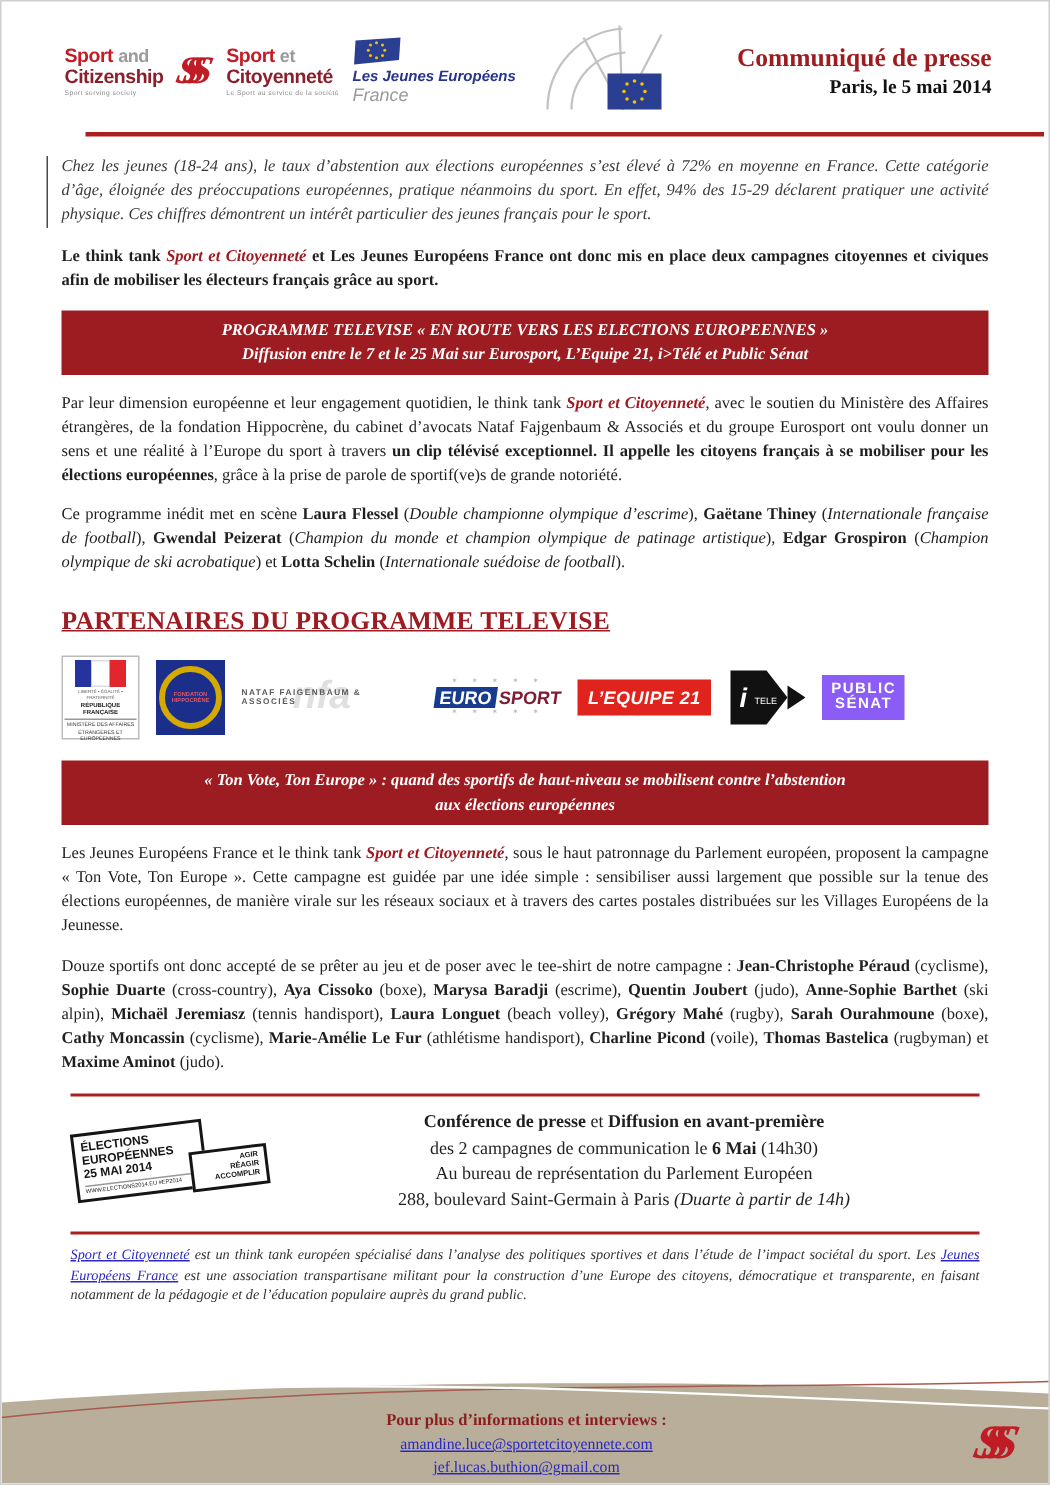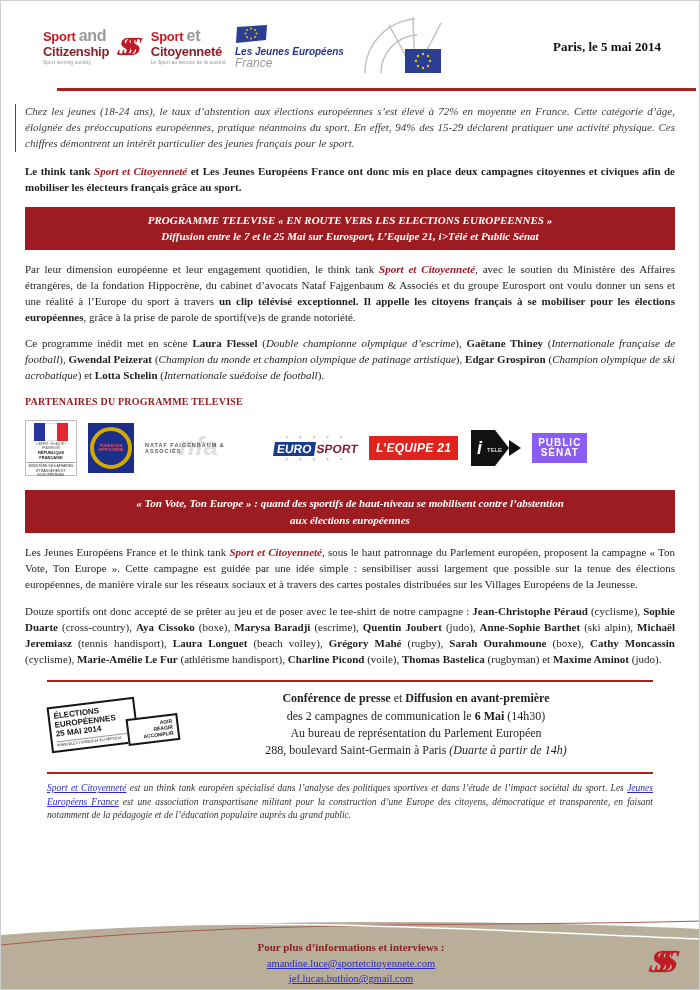--- a/index.html
+++ b/index.html
@@ -4,51 +4,51 @@
 <style>
   html,body{margin:0;padding:0;background:#e9e9e9;}
   .page{position:relative;width:700px;height:990px;margin:0 auto;background:#fff;
         border:1px solid #cfcfcf;box-sizing:border-box;overflow:hidden;
         font-family:"Liberation Serif",serif;color:#1f1f1f;}
 
   
   .header{display:flex;align-items:center;gap:9px;padding:12px 38px 4px 42px;}
   .logo-block{line-height:1;font-family:"Liberation Sans",sans-serif;}
   .logo-block .l1{font-size:13px;font-weight:bold;color:#c41c26;letter-spacing:-.3px;}
-  .logo-block .l1 .mid{color:#9a9a9a;font-size:16px;font-weight:bold;}
+  .logo-block .l1 .mid{color:#9a9a9a;font-size:12px;font-weight:bold;}
   .logo-block .l2{font-size:13px;font-weight:bold;color:#8a1f2b;letter-spacing:-.3px;margin-top:1px;}
   .logo-block .tag{font-size:4.5px;color:#8a8a8a;margin-top:3px;letter-spacing:.3px;}
   .swirl{display:inline-block;font-family:"Liberation Serif",serif;font-weight:bold;font-style:italic;
          color:#c01c26;letter-spacing:-.38em;transform:skewX(-12deg);line-height:1;}
   .swirl-sm{font-size:26px;padding-right:10px;}
   .jeunes{display:flex;flex-direction:column;line-height:1.1;font-family:"Liberation Sans",sans-serif;}
   .jeunes .name{font-size:10px;font-weight:bold;font-style:italic;color:#27348b;margin-top:2px;}
   .jeunes .sub{font-size:12px;font-style:italic;color:#9a9a9a;}
   .masthead{margin-left:auto;text-align:right;line-height:1.25;}
   .masthead .title{font-size:17px;font-weight:bold;color:#9e1b1f;}
   .masthead .date{font-size:13px;font-weight:bold;color:#111;}
   .header-rule{height:3px;background:#a9201f;margin:3px 3px 0 56px;}
 
   
-  main{padding:0 24px;}
+  main{padding:0 40px;}
   p{margin:0;}
   .para{font-size:11px;line-height:1.45;text-align:justify;}
   .p1{font-style:italic;color:#3a3a3a;margin-top:13px;border-left:1px solid #4a4a4a;
       padding-left:9px;margin-left:-10px;}
   .p2{margin-top:12px;}
   .b{font-weight:bold;}
   .i{font-style:italic;}
   .redbi{color:#9e1b21;font-weight:bold;font-style:italic;}
   .link{color:#2a28c4;text-decoration:underline;cursor:pointer;}
 
   .banner{background:#9d1c21;color:#fff;text-align:center;font-weight:bold;font-style:italic;
           font-size:11px;line-height:1.5;padding:5px 26px;margin-top:11px;}
 
-  .partners-heading{margin-top:12px;font-size:10px;font-weight:bold;color:#9e1b21;
-                    letter-spacing:.2px;}
+  .partners-heading{margin-top:20px;font-size:17px;font-weight:bold;color:#9e1b21;
+                    text-decoration:underline;letter-spacing:.2px;}
 
   
   .logos{display:flex;align-items:center;gap:11px;margin-top:10px;height:62px;
          font-family:"Liberation Sans",sans-serif;}
   .ministry{width:52px;height:56px;border:1px solid #bbb;text-align:center;padding:2px 1px;box-sizing:border-box;}
   .ministry .flag{display:flex;height:18px;width:34px;margin:0 auto;}
   .ministry .flag i{flex:1;}
   .ministry .f-b{background:#26339f;}.ministry .f-w{background:#fff;border-top:1px solid #ddd;border-bottom:1px solid #ddd;}
   .ministry .f-r{background:#e1262d;}
   .ministry .motto{font-size:3px;color:#555;margin-top:1px;}
@@ -145,20 +145,21 @@
           <circle cx="75" cy="43" r="1.2"></circle>
           <circle cx="77" cy="48" r="1.2"></circle>
         <circle cx="75" cy="53" r="1.2"></circle>
           <circle cx="70" cy="55" r="1.2"></circle>
           <circle cx="65" cy="53" r="1.2"></circle>
         <circle cx="63" cy="48" r="1.2"></circle>
           <circle cx="65" cy="43" r="1.2"></circle>
       </g>
     </svg>
     <div class="masthead">
+      <div class="title">Communiqué de presse</div>
       <div class="date">Paris, le 5 mai 2014</div>
     </div>
   </header>
   <div class="header-rule"></div>
 
   <main>
     <p class="para p1">Chez les jeunes (18-24 ans), le taux d’abstention aux élections européennes s’est élevé à 72% en moyenne en France. Cette catégorie d’âge, éloignée des préoccupations européennes, pratique néanmoins du sport. En effet, 94% des 15-29 déclarent pratiquer une activité physique. Ces chiffres démontrent un intérêt particulier des jeunes français pour le sport.</p>
 
     <p class="para p2"><span class="b">Le think tank </span><span class="redbi">Sport et Citoyenneté</span><span class="b"> et Les Jeunes Européens France ont donc mis en place deux campagnes citoyennes et civiques afin de mobiliser les électeurs français grâce au sport.</span></p>
 

